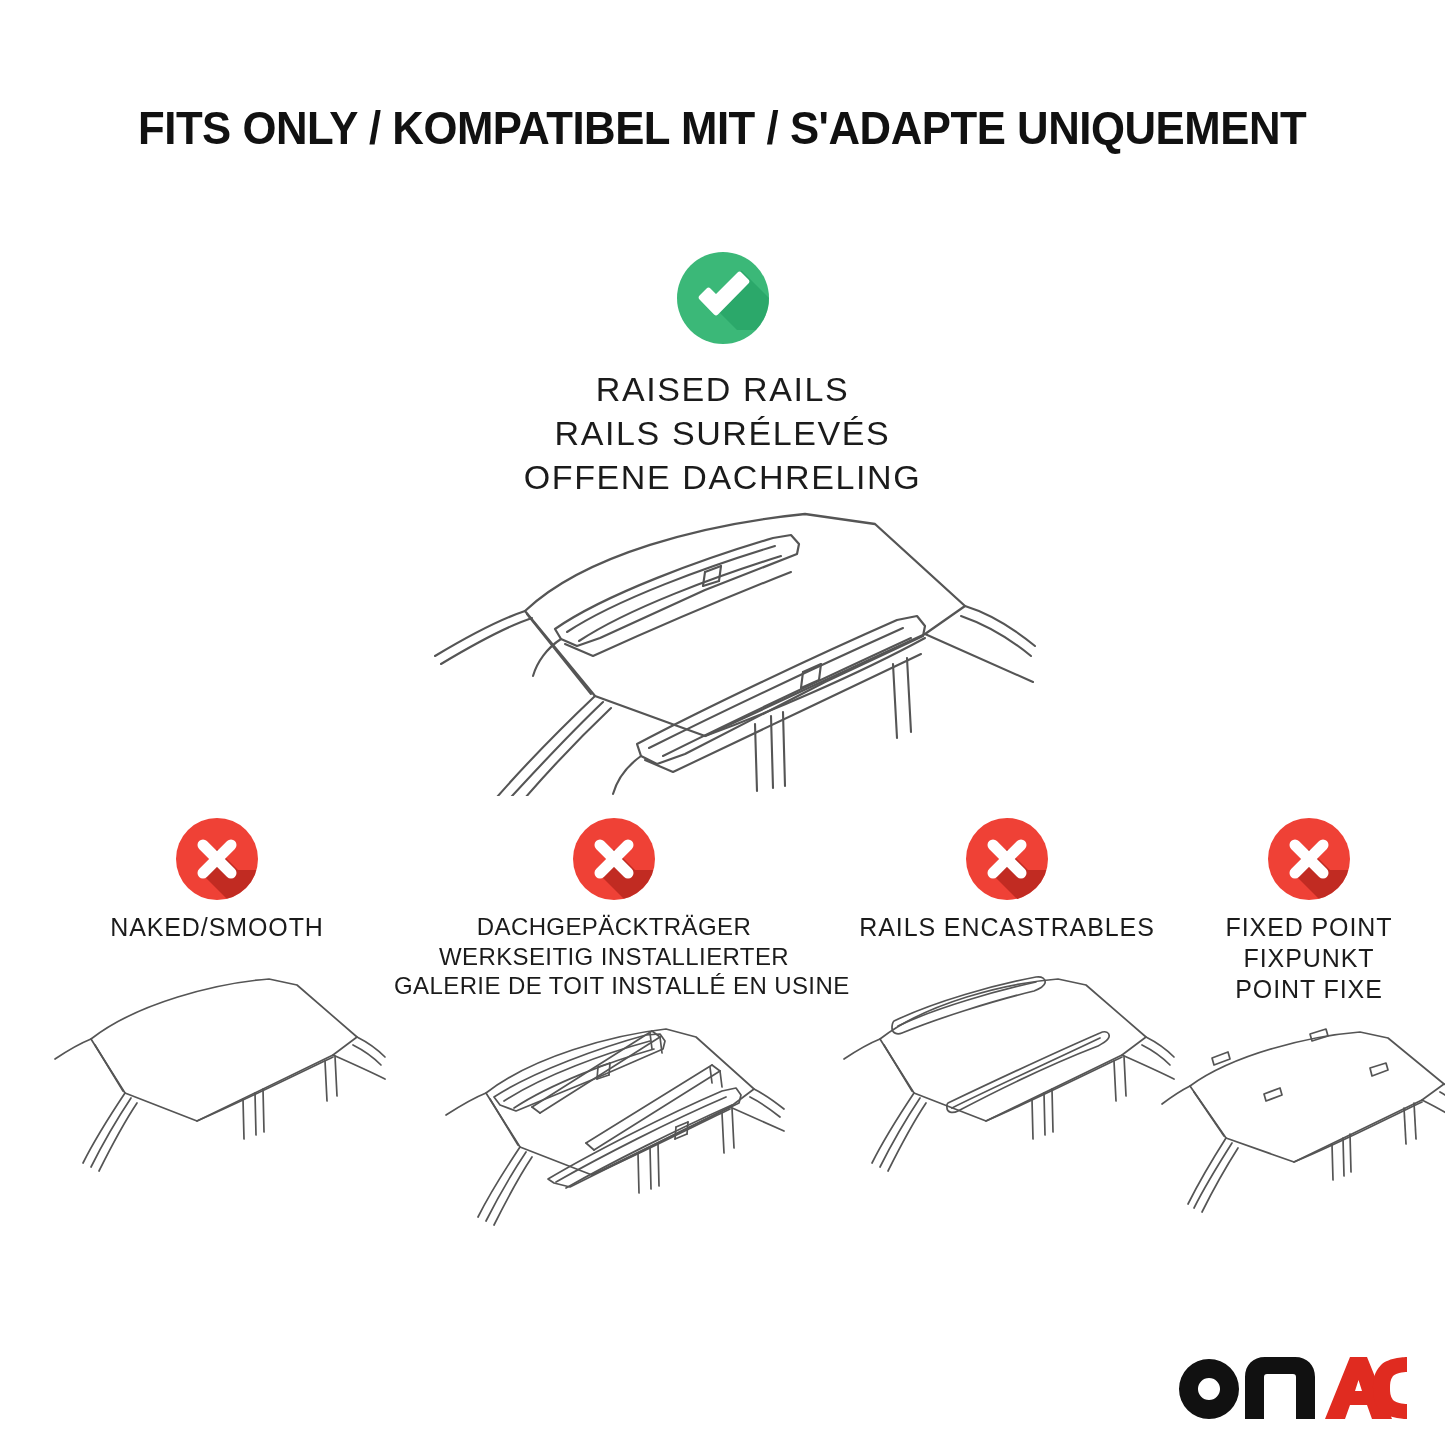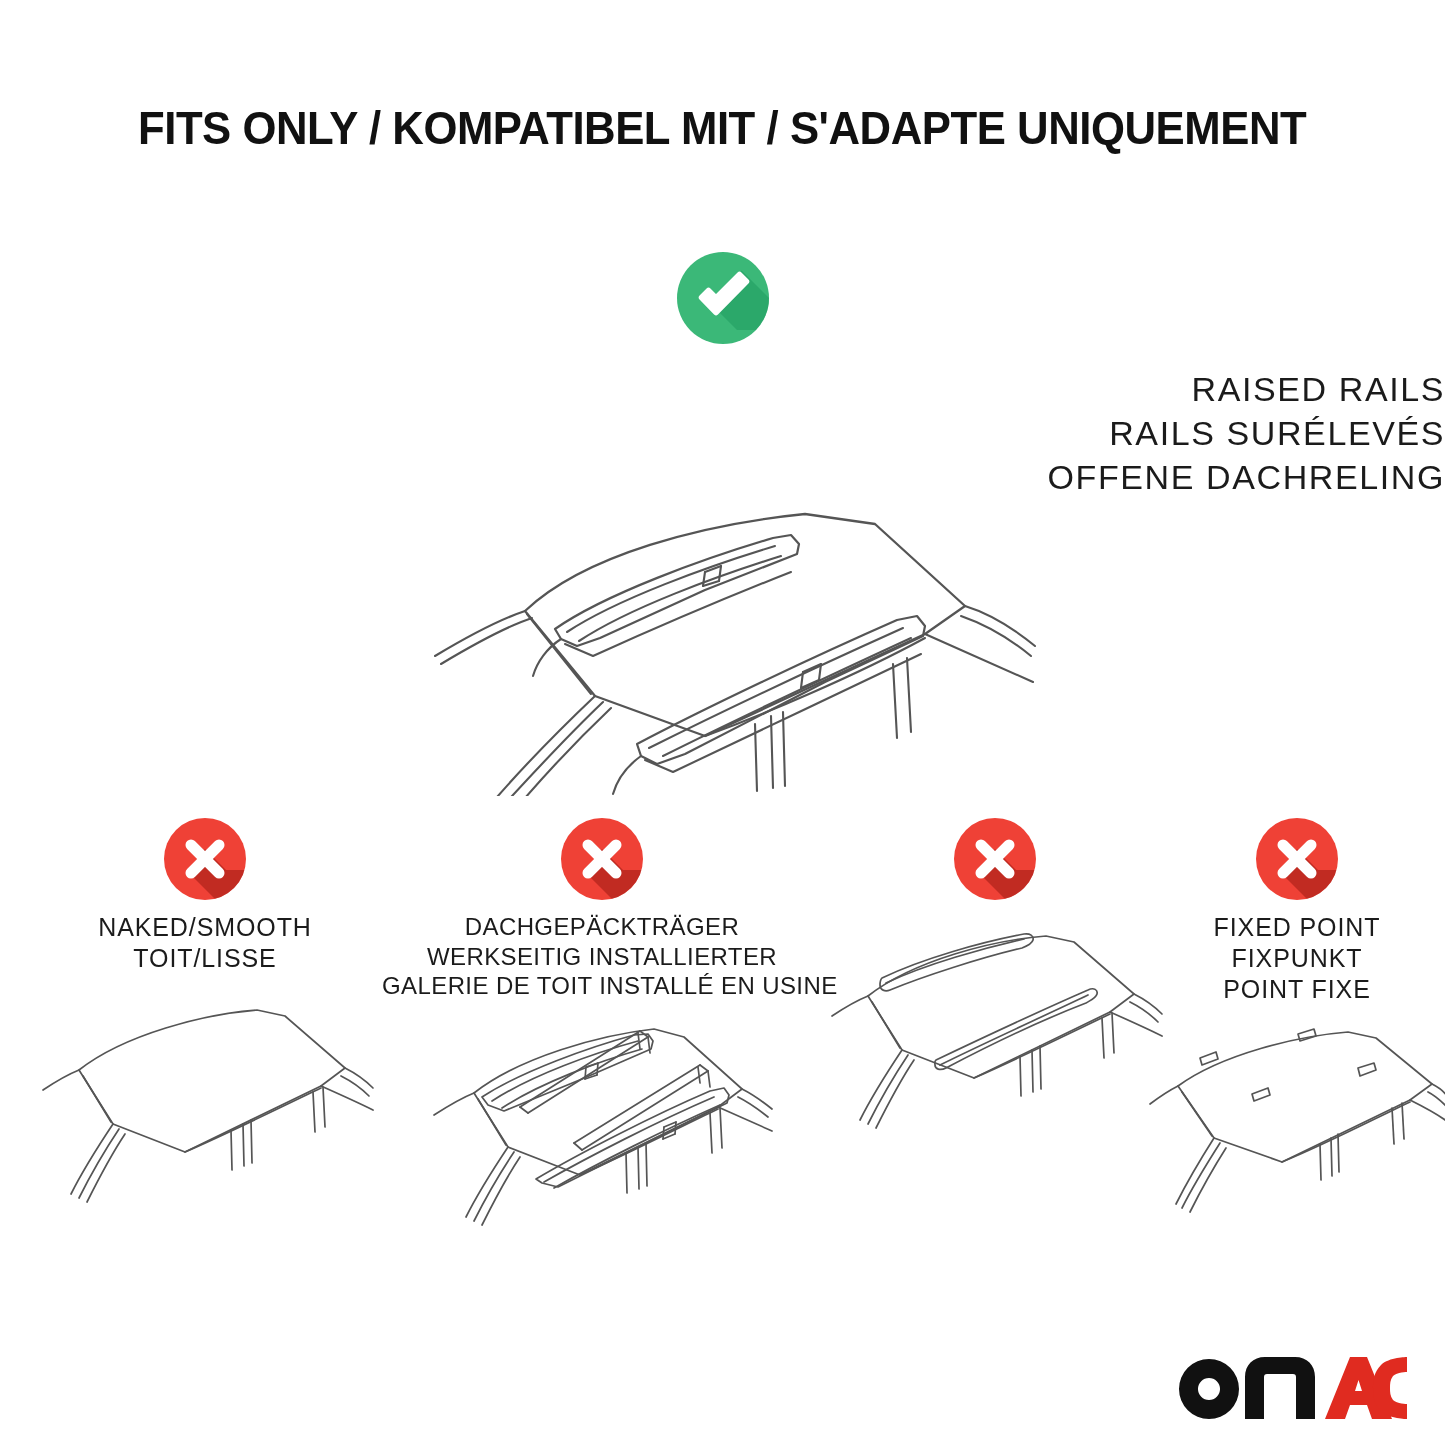--- a/index.html
+++ b/index.html
@@ -26,21 +26,21 @@
     transform:scaleX(0.93);
     transform-origin:center;
     color:#111111;
     white-space:nowrap;
   }
 
   
   .main-block{
     position:absolute;
     left:0;top:252px;width:1445px;
-    text-align:right;
+    text-align:center;
   }
   .ok-badge{
     width:92px;height:92px;
     margin:0 auto;
     position:relative;
   }
   .ok-badge svg{display:block;}
 
   .main-labels{
     margin-top:23px;
@@ -57,21 +57,21 @@
   .hero-illu{
     position:absolute;
     left:405px;top:486px;
     width:640px;height:310px;
   }
   .hero-illu svg{display:block;}
 
   
   .cols{
     position:absolute;
-    left:0;top:818px;width:1163px;height:470px;padding-left:40px;
+    left:12px;top:818px;width:1163px;height:470px;padding-left:40px;
   }
   .col{
     position:absolute;
     top:0;
     text-align:center;
   }
   .col-0{left:22px;width:366px;}
   .col-1{left:382px;width:440px;}
   .col-2{left:820px;width:350px;}
   .col-3{left:1168px;width:258px;}
@@ -207,21 +207,20 @@
           <path d="M41,31 L62,52 L82,52 L82,82 L52,82 L24,54 Z" fill="#a51f16" opacity="0.62"></path>
         </g>
         <g stroke="#ffffff" stroke-width="11" stroke-linecap="round">
           <line x1="27" y1="27" x2="55" y2="55"></line>
           <line x1="55" y1="27" x2="27" y2="55"></line>
         </g>
       </svg>
     </div>
     <div class="col-labels">
       <div>NAKED/SMOOTH</div>
-      <div>TOIT/LISSE</div>
     </div>
     <div class="illu-wrap" style="margin-top:16px">
       <svg width="340" height="220" viewBox="0 0 340 220" aria-hidden="true">
         <g fill="none" stroke="#555555" stroke-width="1.7" stroke-linejoin="round" stroke-linecap="round">
           <path d="M44,80 C90,44 170,24 222,20 L250,26 L310,78 L286,96 L150,162 L78,134 Z"></path>
           <path d="M44,80 C34,84 20,92 8,100"></path>
           <path d="M48,86 L76,132"></path>
           <path d="M78,134 C62,158 46,184 36,204"></path>
           <path d="M84,139 C68,163 54,188 44,208"></path>
           <path d="M90,144 C74,168 62,192 52,212"></path>
@@ -317,20 +316,21 @@
         <g clip-path="url(#xc2)">
           <path d="M41,31 L62,52 L82,52 L82,82 L52,82 L24,54 Z" fill="#a51f16" opacity="0.62"></path>
         </g>
         <g stroke="#ffffff" stroke-width="11" stroke-linecap="round">
           <line x1="27" y1="27" x2="55" y2="55"></line>
           <line x1="55" y1="27" x2="27" y2="55"></line>
         </g>
       </svg>
     </div>
     <div class="col-labels">
+      <div>RAILS ENCASTRABLES</div>
     </div>
     <div class="illu-wrap" style="margin-top:16px">
       <svg width="350" height="220" viewBox="0 0 350 220" aria-hidden="true">
         <g fill="none" stroke="#555555" stroke-width="1.7" stroke-linejoin="round" stroke-linecap="round">
           <path d="M48,80 C94,44 174,24 226,20 L254,26 L314,78 L290,96 L154,162 L82,134 Z"></path>
           <path d="M48,80 C38,84 24,92 12,100"></path>
           <path d="M52,86 L80,132"></path>
           <path d="M82,134 C66,158 50,184 40,204"></path>
           <path d="M88,139 C72,163 58,188 48,208"></path>
           <path d="M94,144 C78,168 66,192 56,212"></path>

